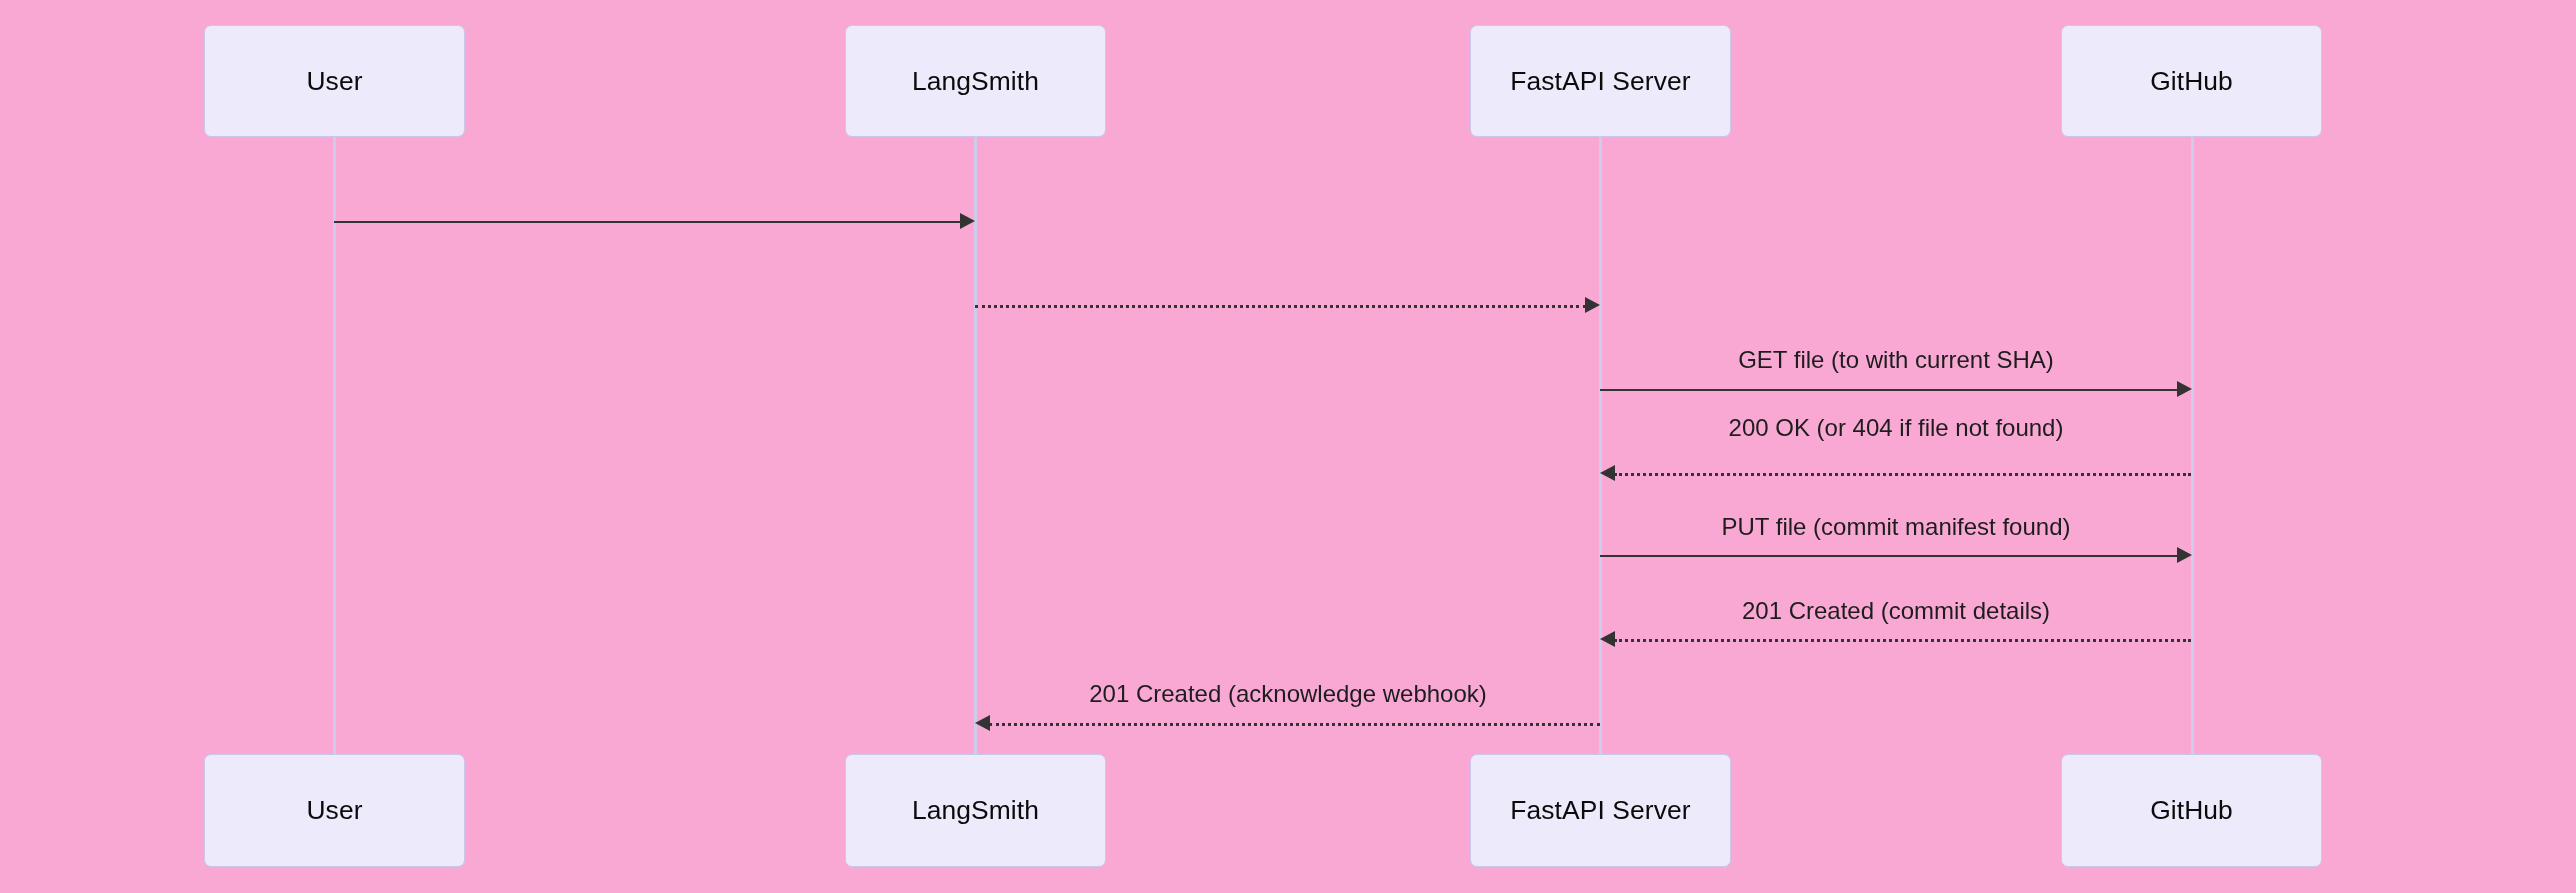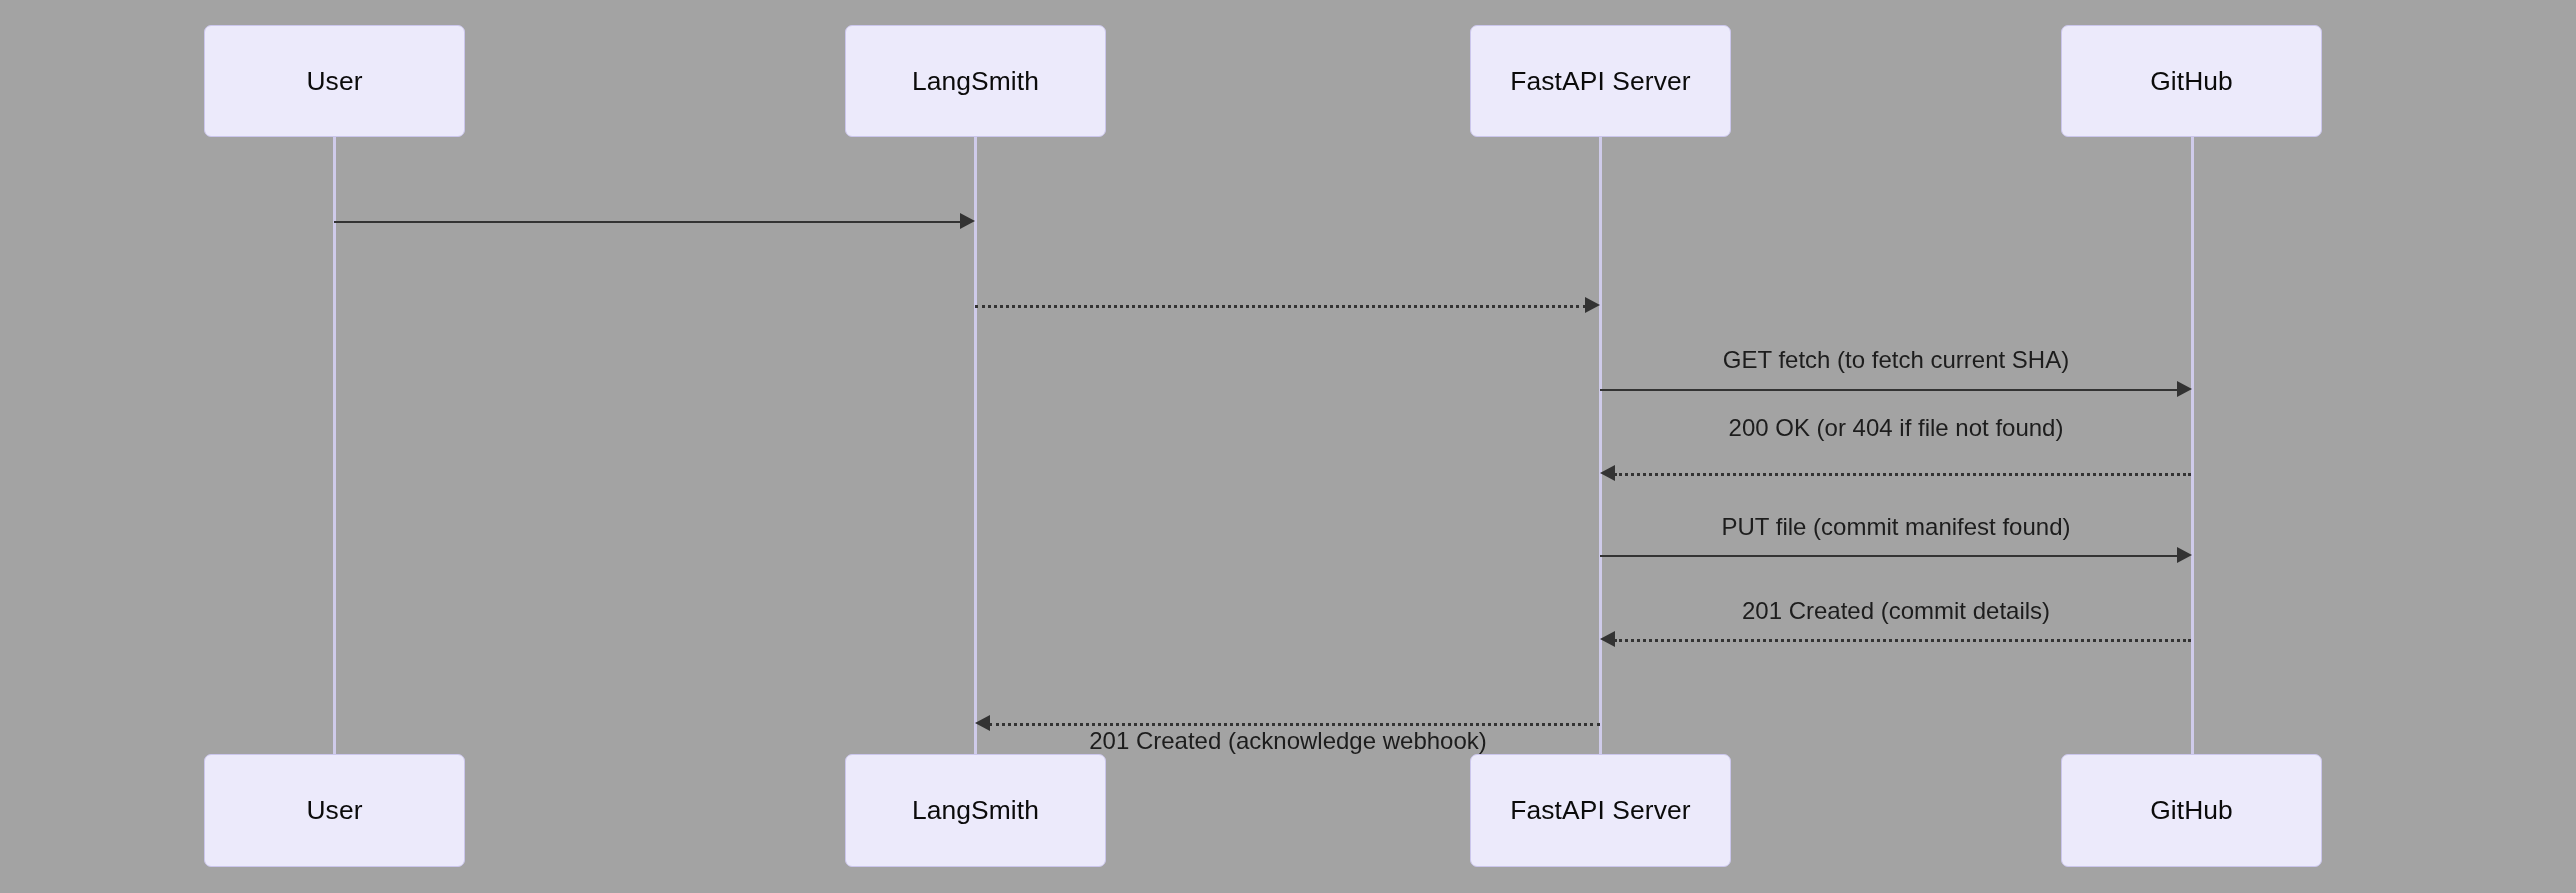--- a/index.html
+++ b/index.html
@@ -8,21 +8,21 @@
     background: #ffffff;
   }
   body {
     font-family: "Liberation Sans", sans-serif;
     -webkit-font-smoothing: antialiased;
   }
   #diagram-root {
     position: relative;
     width: 2576px;
     height: 894px;
-    background: #a3a3a3;
+    background: #f9a8d4;
     overflow: hidden;
   }
   .participant-box {
     position: absolute;
     box-sizing: border-box;
     background: #ECEAFB;
     border: 1.8px solid #CBC6EC;
     border-radius: 7px;
     display: flex;
     align-items: center;
@@ -116,21 +116,21 @@
 
   <div class="message" style="left: 975px; top: 305px; width: 625px;">
     <div class="msg-line dotted" style="border-top-color: rgb(51, 51, 51); width: 611px;"></div>
     <div class="arrowhead right" style="left: 610px; border-left-color: rgb(51, 51, 51);"></div>
   </div>
 
   <div class="message" style="left: 1600px; top: 389px; width: 592px;">
     <div class="msg-line solid" style="border-top-color: rgb(51, 51, 51); width: 577px;"></div>
     <div class="arrowhead right" style="left: 577px; border-left-color: rgb(51, 51, 51);"></div>
   </div>
-  <div class="msg-label" style="left: 1896px; top: 348px; color: rgb(29, 29, 29);">GET fetch (to fetch current SHA)</div>
+  <div class="msg-label" style="left: 1896px; top: 348px; color: rgb(29, 29, 29);">GET file (to with current SHA)</div>
 
   <div class="message" style="left: 1600px; top: 473px; width: 592px;">
     <div class="msg-line dotted" style="border-top-color: rgb(51, 51, 51); left: 14px; width: 577px;"></div>
     <div class="arrowhead left" style="left: 0px; border-right-color: rgb(51, 51, 51);"></div>
   </div>
   <div class="msg-label" style="left: 1896px; top: 416px; color: rgb(29, 29, 29);">200 OK (or 404 if file not found)</div>
 
   <div class="message" style="left: 1600px; top: 555px; width: 592px;">
     <div class="msg-line solid" style="border-top-color: rgb(51, 51, 51); width: 577px;"></div>
     <div class="arrowhead right" style="left: 577px; border-left-color: rgb(51, 51, 51);"></div>
@@ -140,21 +140,21 @@
   <div class="message" style="left: 1600px; top: 639px; width: 592px;">
     <div class="msg-line dotted" style="border-top-color: rgb(51, 51, 51); left: 14px; width: 577px;"></div>
     <div class="arrowhead left" style="left: 0px; border-right-color: rgb(51, 51, 51);"></div>
   </div>
   <div class="msg-label" style="left: 1896px; top: 599px; color: rgb(29, 29, 29);">201 Created (commit details)</div>
 
   <div class="message" style="left: 975px; top: 723px; width: 625px;">
     <div class="msg-line dotted" style="border-top-color: rgb(51, 51, 51); left: 14px; width: 611px;"></div>
     <div class="arrowhead left" style="left: 0px; border-right-color: rgb(51, 51, 51);"></div>
   </div>
-  <div class="msg-label" style="left: 1288px; top: 682px; color: rgb(29, 29, 29); margin-top: 47px;">201 Created (acknowledge webhook)</div>
+  <div class="msg-label" style="left: 1288px; top: 682px; color: rgb(29, 29, 29);">201 Created (acknowledge webhook)</div>
 
   <div class="participant-box" style="left: 204px; top: 754px; width: 261px; height: 113px; background: rgb(236, 234, 251); border-color: rgb(203, 198, 236);">
     <span class="participant-label" style="color: rgb(11, 11, 11);">User</span>
   </div>
   <div class="participant-box" style="left: 845px; top: 754px; width: 261px; height: 113px; background: rgb(236, 234, 251); border-color: rgb(203, 198, 236);">
     <span class="participant-label" style="color: rgb(11, 11, 11);">LangSmith</span>
   </div>
   <div class="participant-box" style="left: 1470px; top: 754px; width: 261px; height: 113px; background: rgb(236, 234, 251); border-color: rgb(203, 198, 236);">
     <span class="participant-label" style="color: rgb(11, 11, 11);">FastAPI Server</span>
   </div>

